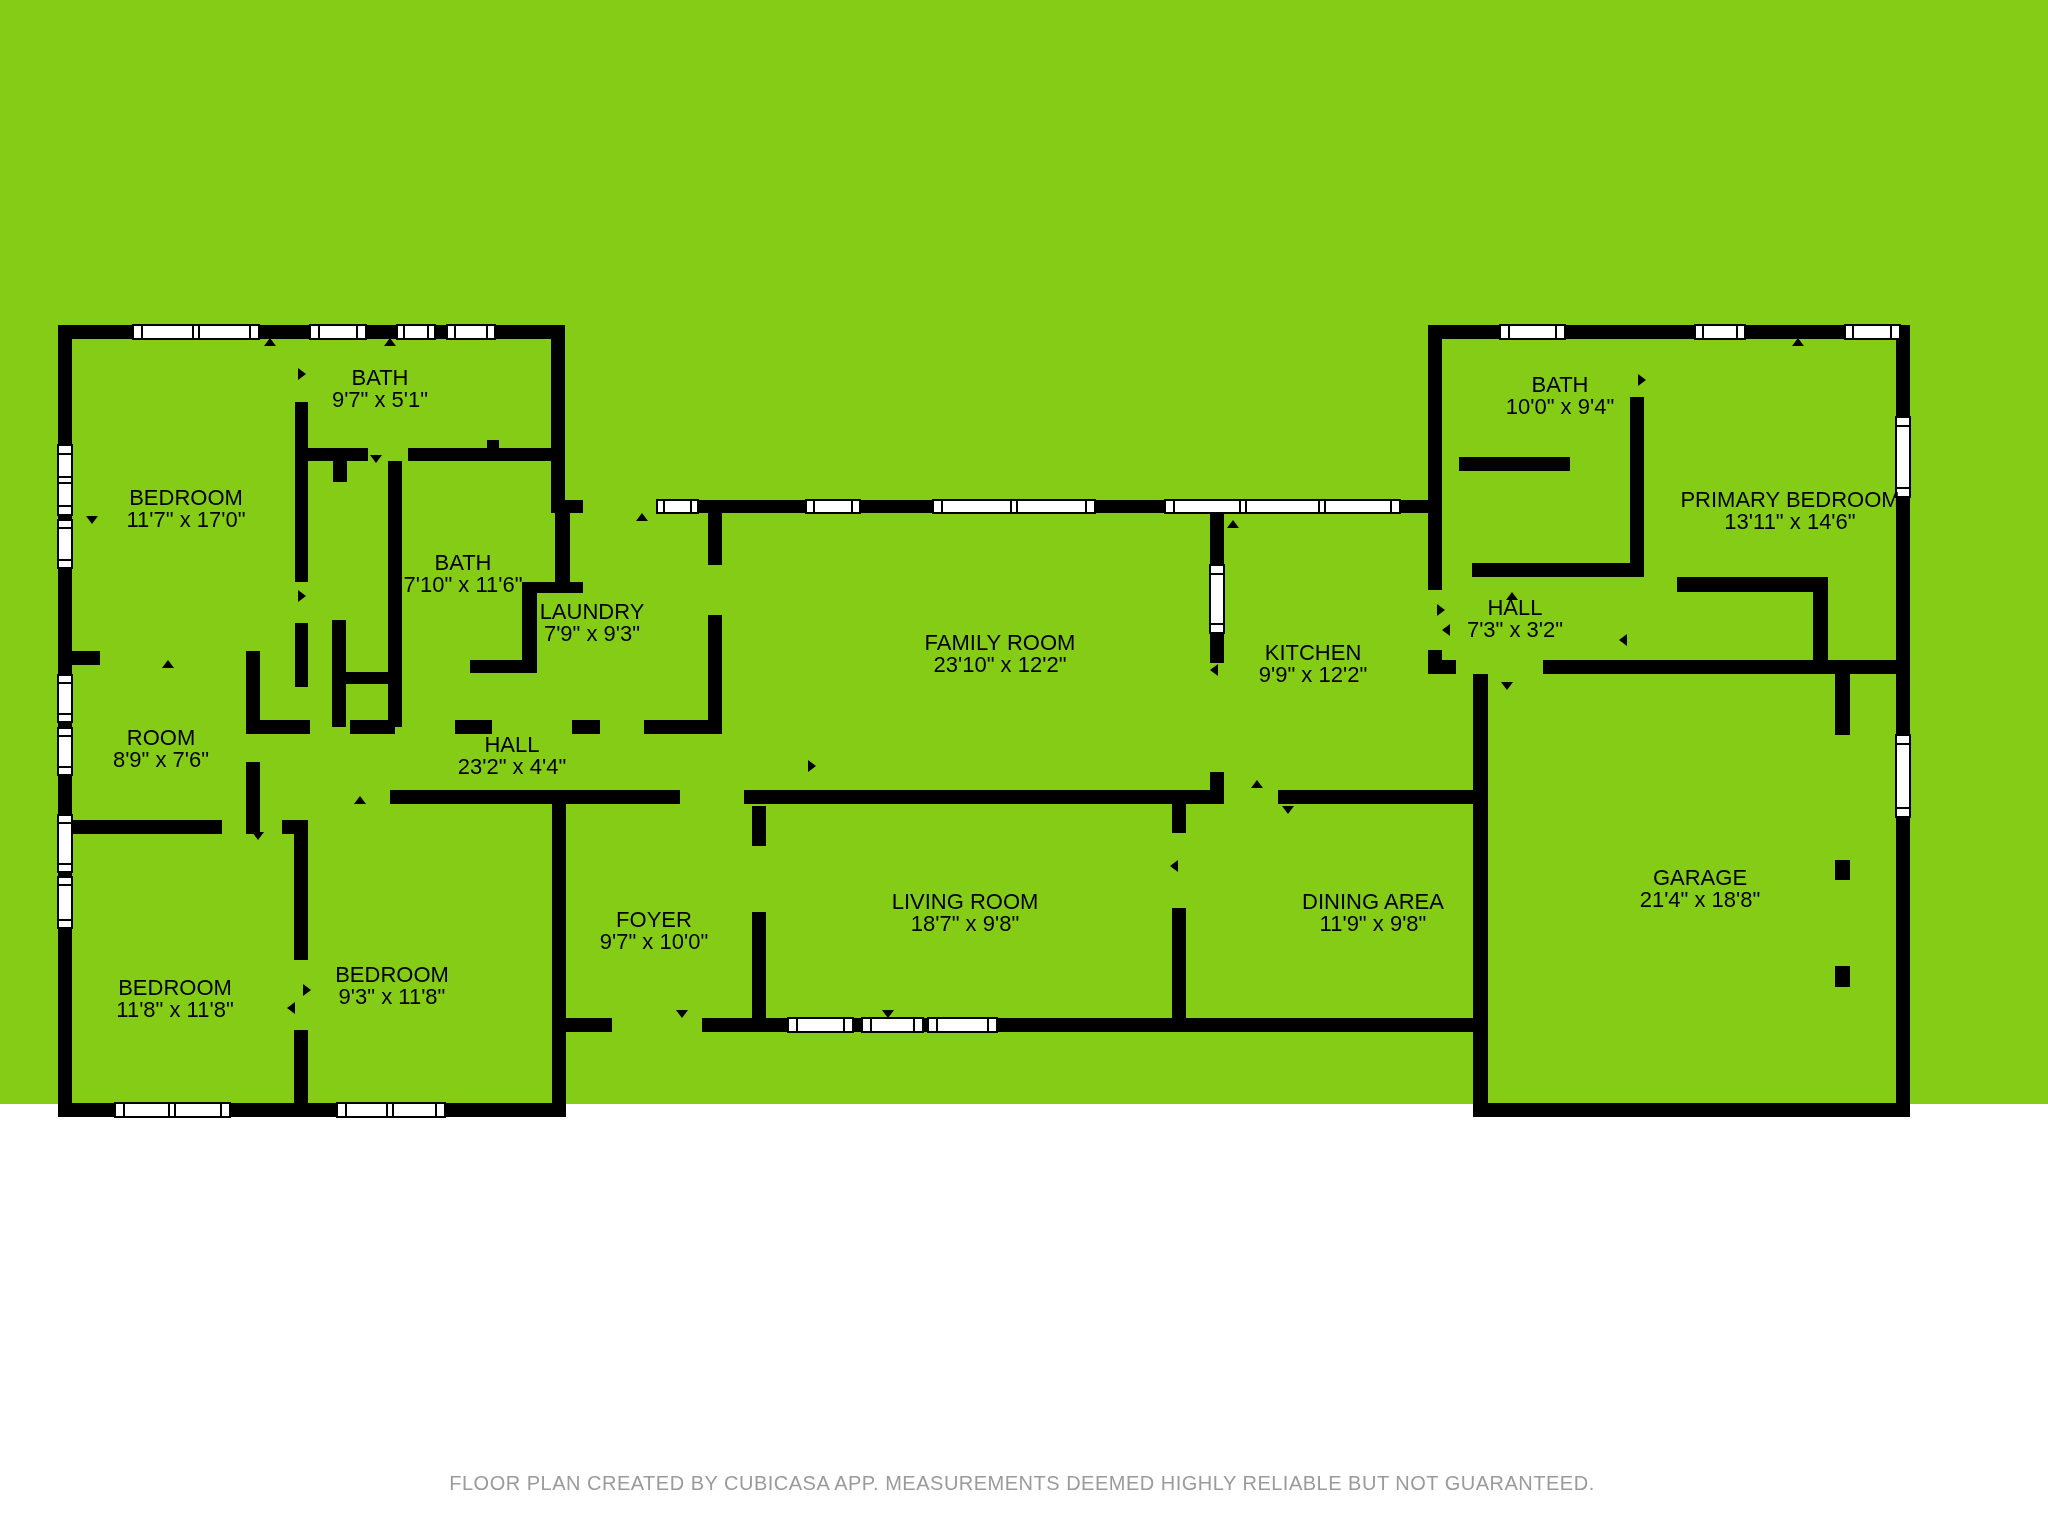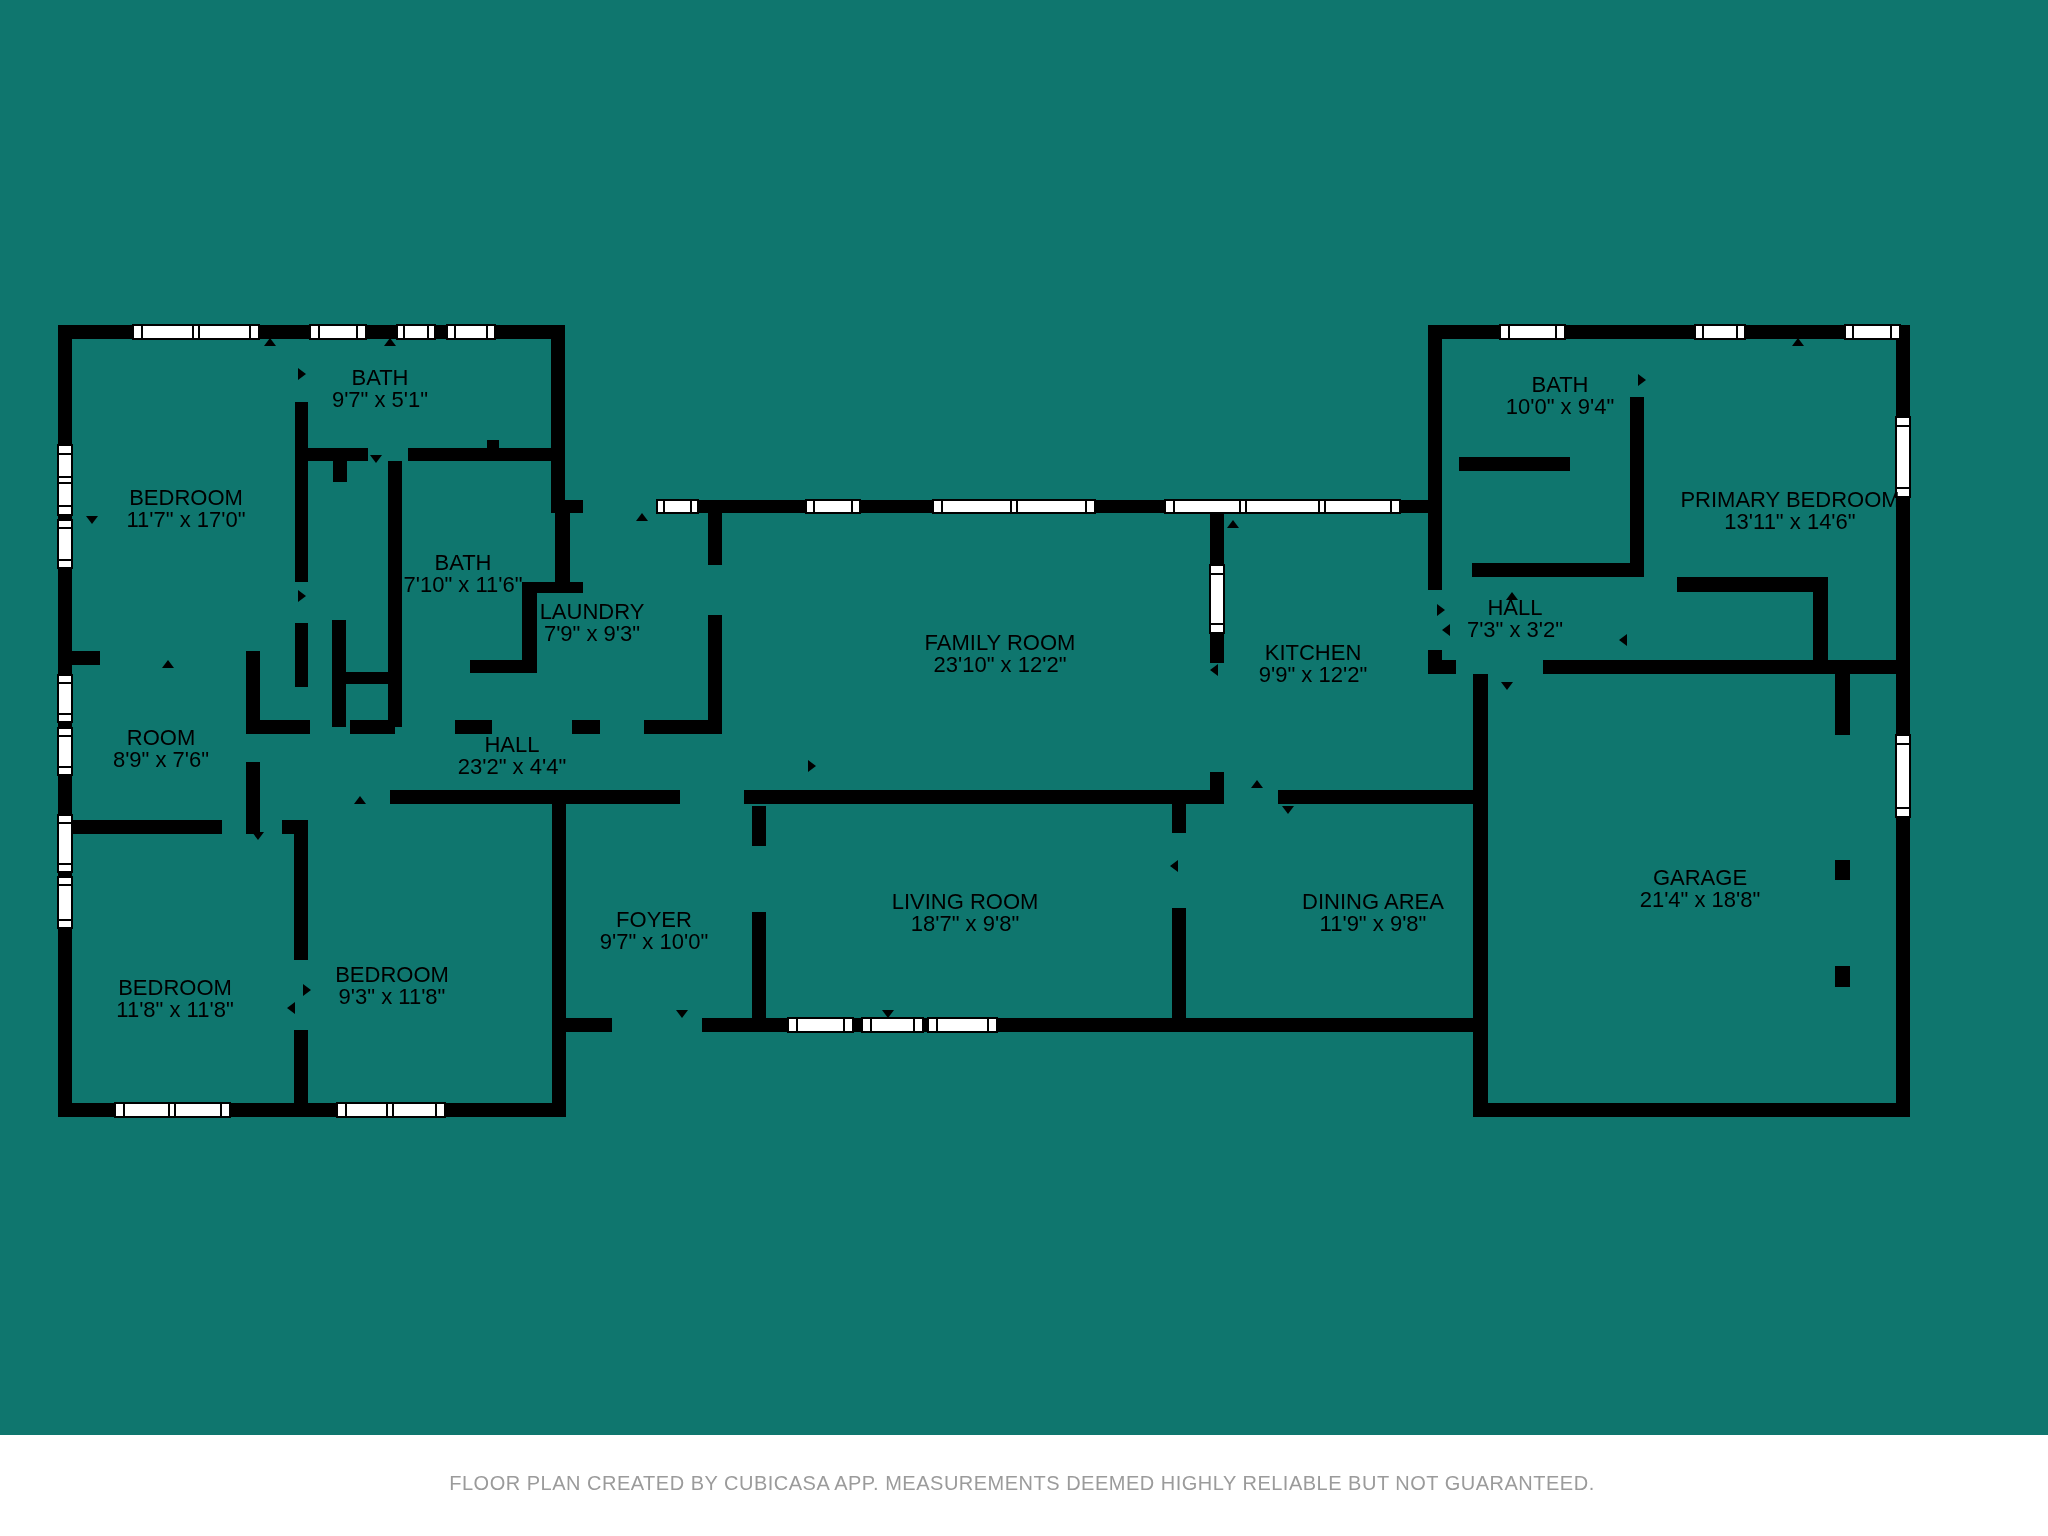--- a/index.html
+++ b/index.html
@@ -6,22 +6,22 @@
     margin: 0;
     padding: 0;
     background: #ffffff;
     width: 2048px;
     height: 1536px;
     overflow: hidden;
   }
   #plan-wrap {
     position: relative;
     width: 2048px;
-    height: 1435px;
-    background: #0f766e;
+    height: 1104px;
+    background: #84cc16;
   }
   svg { display: block; }
   .room-name, .room-dims {
     font-family: "Liberation Sans", "DejaVu Sans", sans-serif;
     font-size: 22px;
     fill: #000000;
     text-anchor: middle;
   }
   .disclaimer {
     font-family: "Liberation Sans", "DejaVu Sans", sans-serif;

